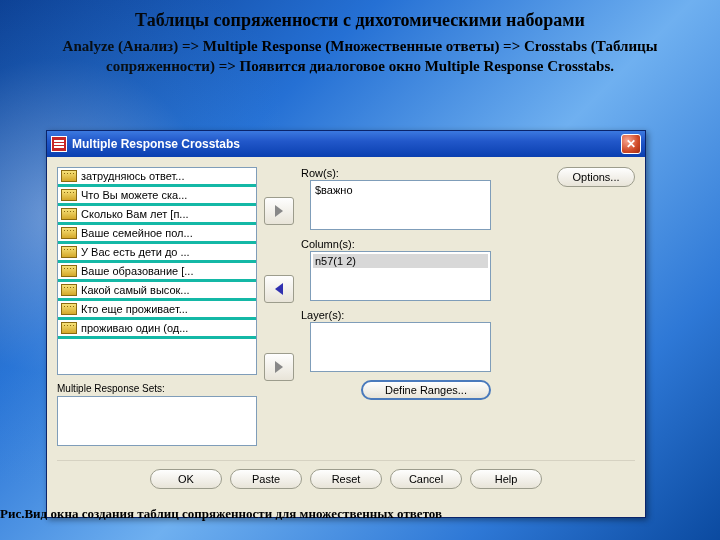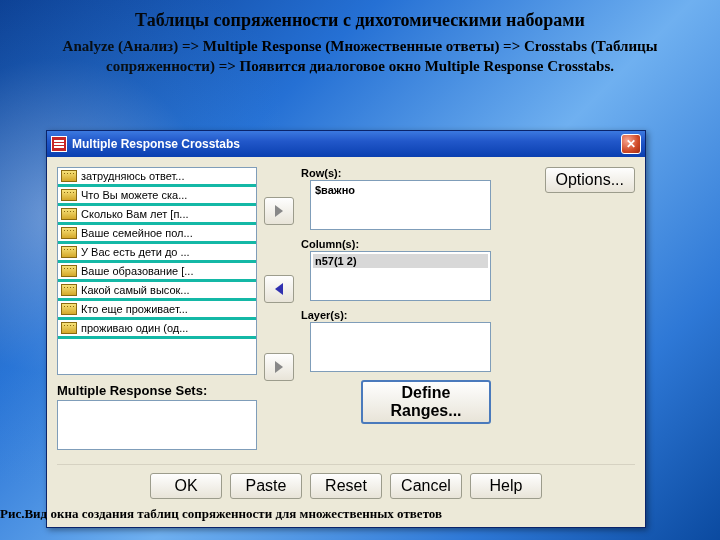--- a/index.html
+++ b/index.html
@@ -115,22 +115,21 @@
   }
   .ruler-icon::after {
     content: "";
     position: absolute;
     top: 2px; left: 2px; right: 2px;
     height: 1px;
     background: repeating-linear-gradient(to right, #8a6a10 0, #8a6a10 1px, transparent 1px, transparent 3px);
   }
   .mrs-label {
     margin-top: 8px;
-    font-size: 13px;
-    font-weight: bold;
+    font-size: 10px;
   }
   .mrs-box {
     width: 200px;
     height: 50px;
     background: #fff;
     border: 1px solid #7f9db9;
     margin-top: 2px;
   }
   .mid-col {
     width: 32px;
@@ -176,22 +175,22 @@
   .field-box .item { padding: 1px 2px; }
   .field-box .item.selected { background: #d8d8d8; }
   .options-btn-wrap {
     position: absolute;
     right: 0;
     top: 0;
   }
   .std-btn {
     background: linear-gradient(to bottom, #fefefe, #e8e4d8);
     border: 1px solid #9c9c8c;
-    border-radius: 3px;
-    font-size: 16px;
+    border-radius: 10px;
+    font-size: 11px;
     padding: 3px 10px;
     cursor: pointer;
     min-width: 78px;
     text-align: center;
   }
   .std-btn.default {
     border: 2px solid #4a7abc;
     padding: 2px 9px;
   }
   .define-wrap {
@@ -290,21 +289,21 @@
       <div class="move-btn">
           <div class="arrow-right"></div>
         </div>
     </div>
 
     <div class="right-col">
       <div class="options-btn-wrap">
         <div class="std-btn">Options...</div>
       </div>
 
-      <div style="width:190px;font-weight:bold;">
+      <div style="width:190px;">
         <div class="field-label">Row(s):</div>
         <div class="field-box">
           <div class="item">$важно</div>
         </div>
 
         <div class="field-label">Column(s):</div>
         <div class="field-box">
           <div class="item selected">n57(1 2)</div>
         </div>
 

